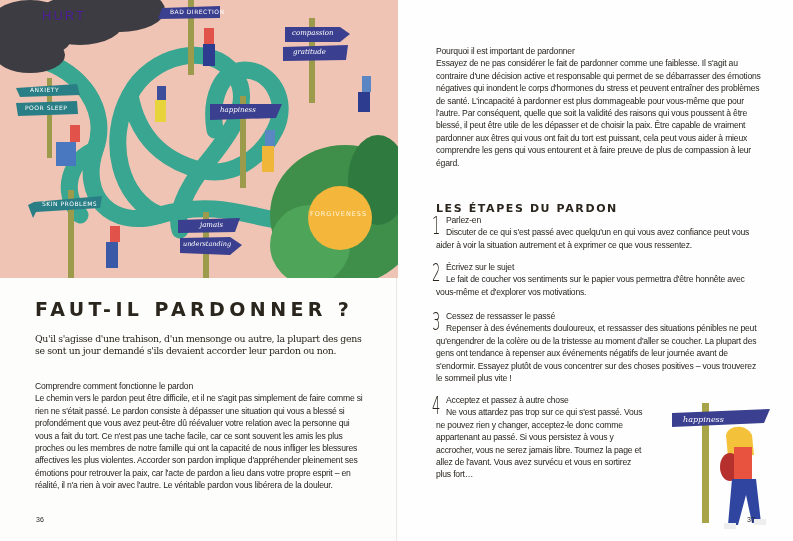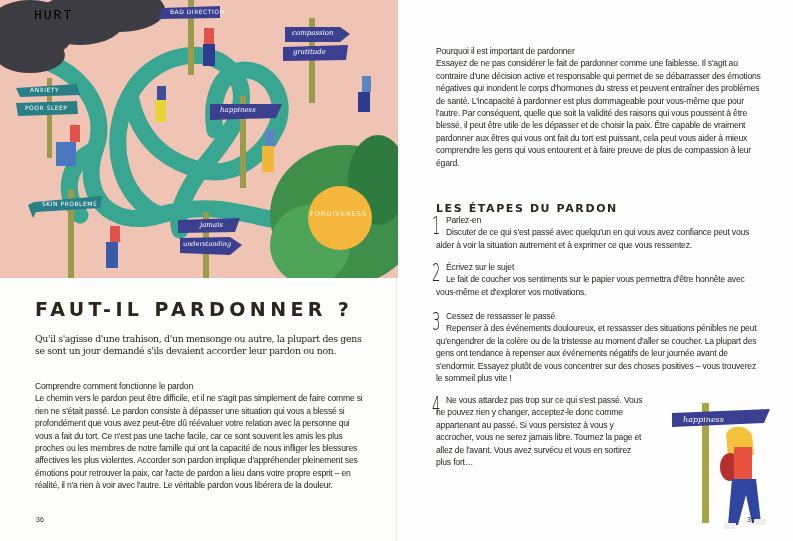--- a/index.html
+++ b/index.html
@@ -7,21 +7,21 @@
   .page { position:absolute; top:0; height:541px; background:#fdfdfb; }
   .page-left { left:0; width:396px; }
   .page-right { left:396px; width:397px; background:#fefefe; }
   .spine { position:absolute; left:396px; top:0; width:1px; height:541px; background:#ece9e4; }
 
   
   .illus { position:absolute; left:0; top:0; width:398px; height:278px; overflow:hidden; background:#f0c4b4; }
   .illus svg { display:block; }
   .sign-text { position:absolute; color:#fff; font-family:"DejaVu Sans", sans-serif; font-size:7px; letter-spacing:0.5px; white-space:nowrap; transform-origin:left center; }
   .sign-text.script { font-family:"DejaVu Serif", serif; font-style:italic; font-size:7px; letter-spacing:0;text-align:center; }
-  .hurt { position:absolute; left:34px; top:8px; color:#000000; font-family:Liberation Mono, monospace; font-size:13px; letter-spacing:2px; }
+  .hurt { position:absolute; left:42px; top:8px; color:#4c1d95; font-family:Liberation Sans, sans-serif; font-size:13px; letter-spacing:2px; }
   .forgiveness { position:absolute; left:310px; top:210px; color:#fff7d8; font-family:"DejaVu Sans", sans-serif; font-size:6.5px; letter-spacing:1px;text-align:center; }
 
   .title { position:absolute; left:35px; top:298px; font-family:"DejaVu Sans", sans-serif; font-weight:bold; font-size:19px; letter-spacing:4.4px; color:#2b261d; white-space:nowrap; }
   .intro { position:absolute; left:35px; top:333px; width:330px; font-family:"DejaVu Serif", serif; font-size:9.4px; line-height:12px; color:#2b261d; letter-spacing:-0.35px; }
 
   .body { font-family:"Liberation Sans", sans-serif; font-size:8.6px; line-height:12.4px; color:#221e19; letter-spacing:-0.2px; }
   .block-left { position:absolute; left:35px; top:380px; width:332px; }
   .block-right-top { position:absolute; left:436px; top:45px; width:326px; }
   .section-title { position:absolute; left:436px; top:186px; font-family:"DejaVu Sans", sans-serif; font-weight:bold; font-size:11px; letter-spacing:1.6px; color:#2b261d; white-space:nowrap;margin-top:16px; }
 
@@ -153,20 +153,21 @@
 </div>
 
 <div class="step step3 body">
   <span class="num">3</span>
   <div class="head">Cessez de ressasser le passé</div>
   <div class="text" style="text-indent:10px;">Repenser à des événements douloureux, et ressasser des situations pénibles ne peut qu'engendrer de la colère ou de la tristesse au moment d'aller se coucher. La plupart des gens ont tendance à repenser aux événements négatifs de leur journée avant de s'endormir. Essayez plutôt de vous concentrer sur des choses positives – vous trouverez le sommeil plus vite !</div>
 </div>
 
 <div class="step step4 body">
   <span class="num">4</span>
+  <div class="head">Acceptez et passez à autre chose</div>
   <div class="text" style="text-indent:10px;">Ne vous attardez pas trop sur ce qui s'est passé. Vous ne pouvez rien y changer, acceptez-le donc comme appartenant au passé. Si vous persistez à vous y accrocher, vous ne serez jamais libre. Tournez la page et allez de l'avant. Vous avez survécu et vous en sortirez plus fort…</div>
 </div>
 
 <svg class="corner-illus" viewBox="0 0 120 140">
   <rect x="36" y="8" width="7" height="120" fill="#a8a548"></rect>
   <polygon points="6,18 104,14 98,28 6,32" fill="#3b3f8f"></polygon>
   <path d="M60 40 C 62 30, 80 28, 86 40 L 88 60 L 62 62 Z" fill="#f3c23a"></path>
   <ellipse cx="64" cy="72" rx="10" ry="14" fill="#b6302e"></ellipse>
   <rect x="68" y="52" width="18" height="32" fill="#e8533f"></rect>
   <polygon points="66,84 90,84 95,128 86,128 80,100 72,130 62,130" fill="#2f45a0"></polygon>

